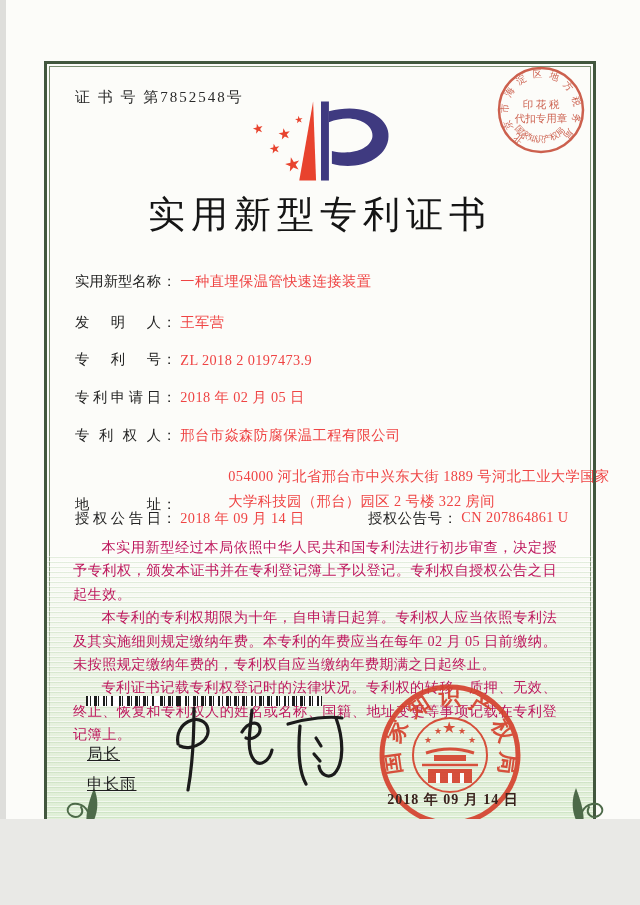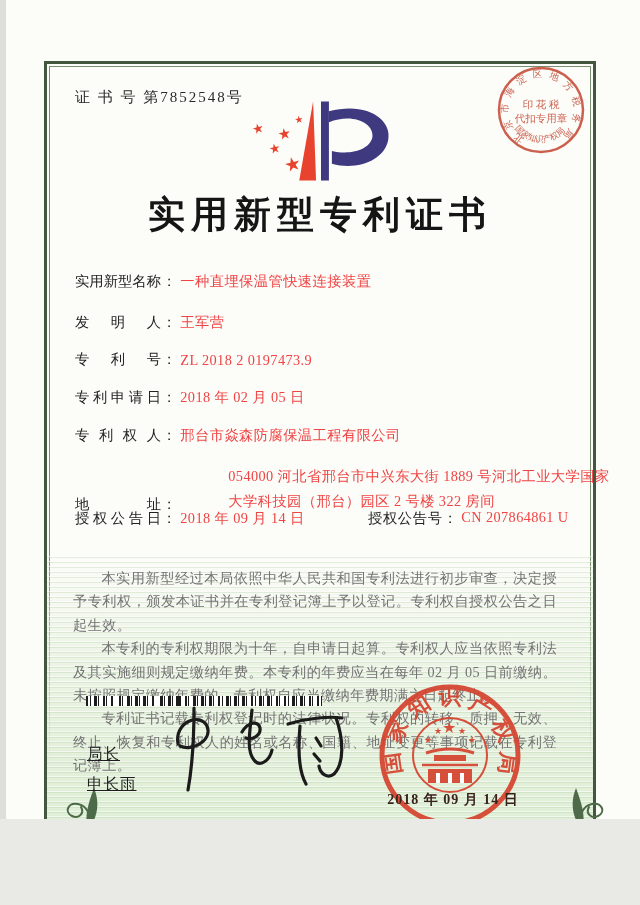--- a/index.html
+++ b/index.html
@@ -14,33 +14,33 @@
   .green-zone{position:absolute;left:47px;top:556px;width:546px;height:300px;
       background:
         repeating-linear-gradient(180deg, rgba(255,255,255,.55) 0 1px, rgba(164,199,152,.28) 1px 2px, rgba(255,255,255,0) 2px 5px),
         linear-gradient(180deg, rgba(227,239,218,0) 0%, rgba(227,239,218,.55) 30%, #e3efda 70%, #def0d6 100%);
       z-index:1;}
   .content{position:absolute;inset:0;z-index:2;}
 
   .cert-no{position:absolute;left:75px;top:88px;font-size:15px;letter-spacing:2px;color:#2a2a2a;}
   .logo{position:absolute;left:238px;top:97px;width:168px;height:90px;}
   .title{position:absolute;left:0;top:190px;width:100%;text-align:center;
-         font-size:37px;font-weight:700;letter-spacing:6px;color:#151515;}
+         font-size:37px;font-weight:400;letter-spacing:6px;color:#151515;}
 
   .fields{position:absolute;left:75px;top:0;width:480px;font-size:14.3px;}
   .frow{position:absolute;left:0;display:flex;align-items:flex-end;white-space:nowrap;}
   .f-label{display:inline-block;width:86px;text-align:justify;text-align-last:justify;color:#222;}
   .f-colon{display:inline-block;margin:0 4px 0 1px;}
   .f-value{color:#ef4444;letter-spacing:.4px;}
   .f-value.wrap{white-space:normal;width:386px;line-height:25px;margin-left:48px;}
   .pair2{position:absolute;left:293px;top:0;display:flex;white-space:nowrap;}
   .pair2 .f-label{width:74px;}
 
   .paras{position:absolute;left:73px;top:536px;width:484px;font-size:14.2px;line-height:23.4px;
-         text-align:justify;color:#737373;letter-spacing:.4px;margin-top:31px;}
+         text-align:justify;color:#be185d;letter-spacing:.4px;}
   .paras p{margin:0;text-indent:2em;}
 
   .barcode{position:absolute;left:86px;top:696px;width:236px;height:10px;
     background:repeating-linear-gradient(90deg,#1c1c1c 0 2px,#fff 2px 3.5px,#1c1c1c 3.5px 4.5px,#fff 4.5px 8px,#1c1c1c 8px 11px,#fff 11px 12px,#1c1c1c 12px 13px,#fff 13px 16.5px);}
   .signer-title{position:absolute;left:87px;top:744px;font-size:15.5px;color:#1e1e1e;letter-spacing:1px;text-decoration:underline;}
   .signer-name{position:absolute;left:87px;top:774px;font-size:15.5px;color:#1e1e1e;letter-spacing:1px;text-decoration:underline;}
   .signature{position:absolute;left:150px;top:698px;width:200px;height:105px;}
 
   .seal{position:absolute;left:362px;top:667px;width:176px;height:176px;opacity:.92;}
   .seal-date{position:absolute;left:378px;top:791px;width:150px;text-align:center;

